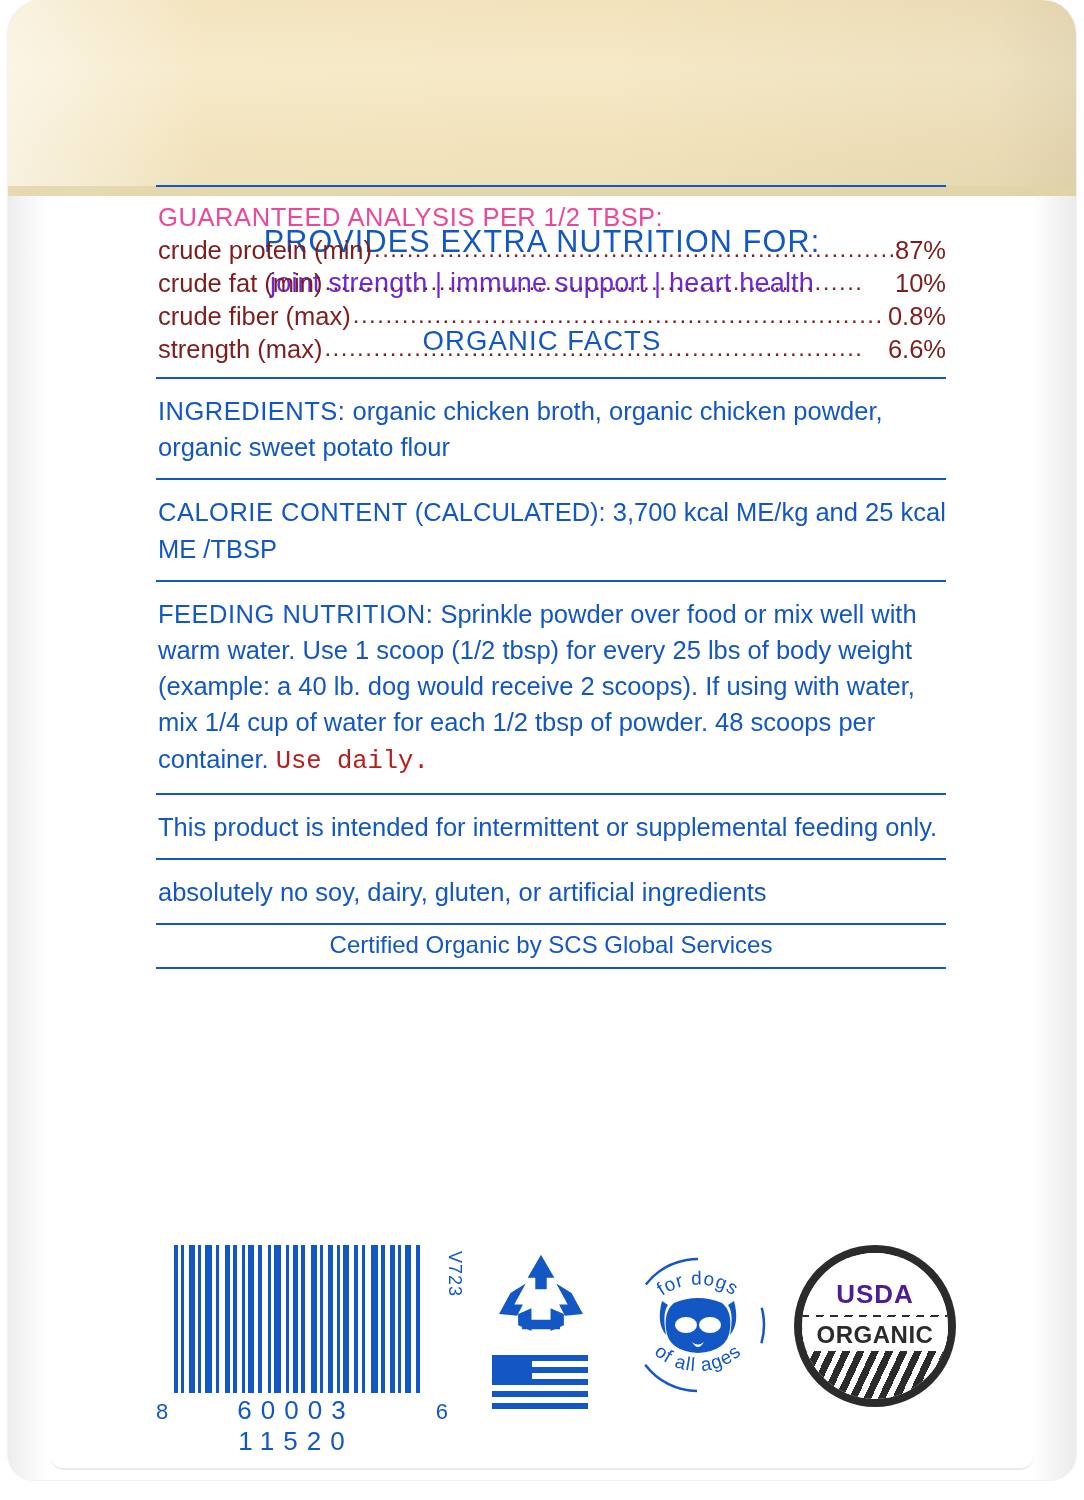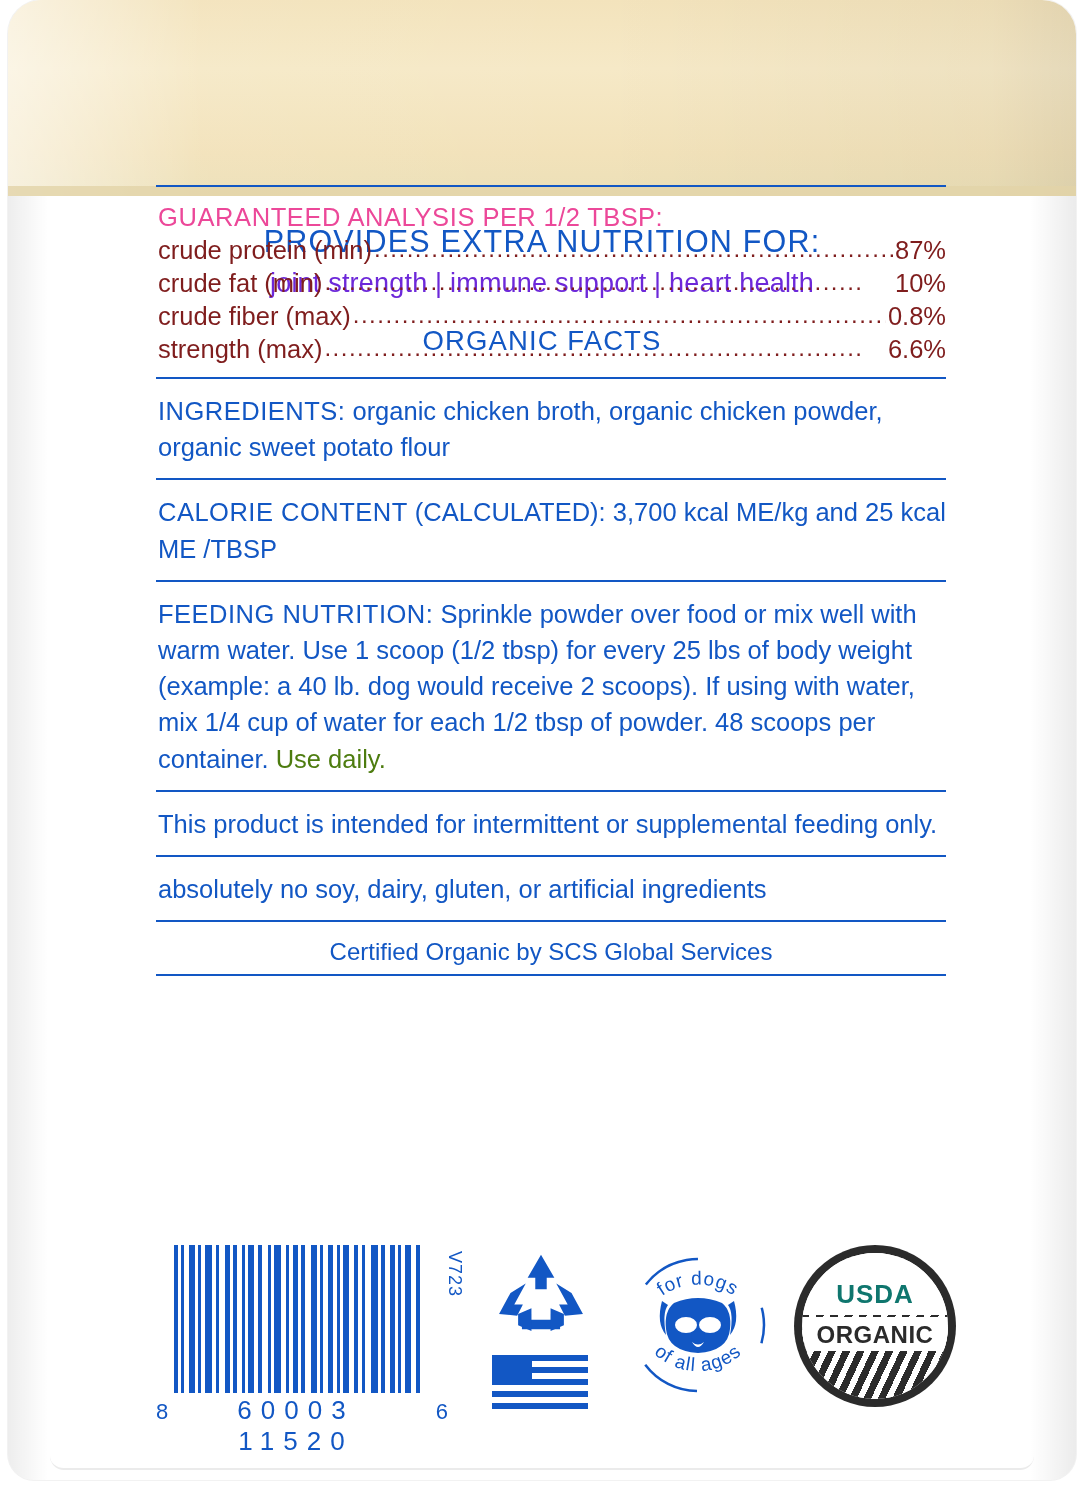--- a/index.html
+++ b/index.html
@@ -153,27 +153,27 @@
 
   .para {
     font-size: 25.5px;
     line-height: 1.42;
     color: #1257c4;
     margin: 5px 0 4px 2px;
   }
   .para .k {
     letter-spacing: .5px;
   }
-  .tan { color: #4d7c0f; }
+  .tan { color: #b91c1c; font-family: Liberation Mono, monospace; }
 
   .small-center {
     text-align: center;
     font-size: 24px;
     color: #1257c4;
-    margin: 16px 0 8px 0;
+    margin: 6px 0 8px 0;
   }
 
   
   #bottom {
     position: absolute;
     left: 148px;
     top: 1245px;
     width: 800px;
     height: 200px;
   }
@@ -286,21 +286,21 @@
     background: repeating-linear-gradient(115deg, #2b2b2b 0 7px, #ffffff 7px 13px);
   }
   .usda-txt1 {
     position: absolute;
     width: 100%;
     top: 26px;
     text-align: center;
     font-size: 26px;
     font-weight: bold;
     letter-spacing: 1px;
-    color: #0f766e;
+    color: #4c1d95;
   }
   .usda-band {
     position: absolute;
     left: 0; top: 64px; width: 100%; height: 34px;
     background: #ffffff;
   }
   .usda-txt2 {
     position: absolute;
     width: 100%;
     top: 68px;

